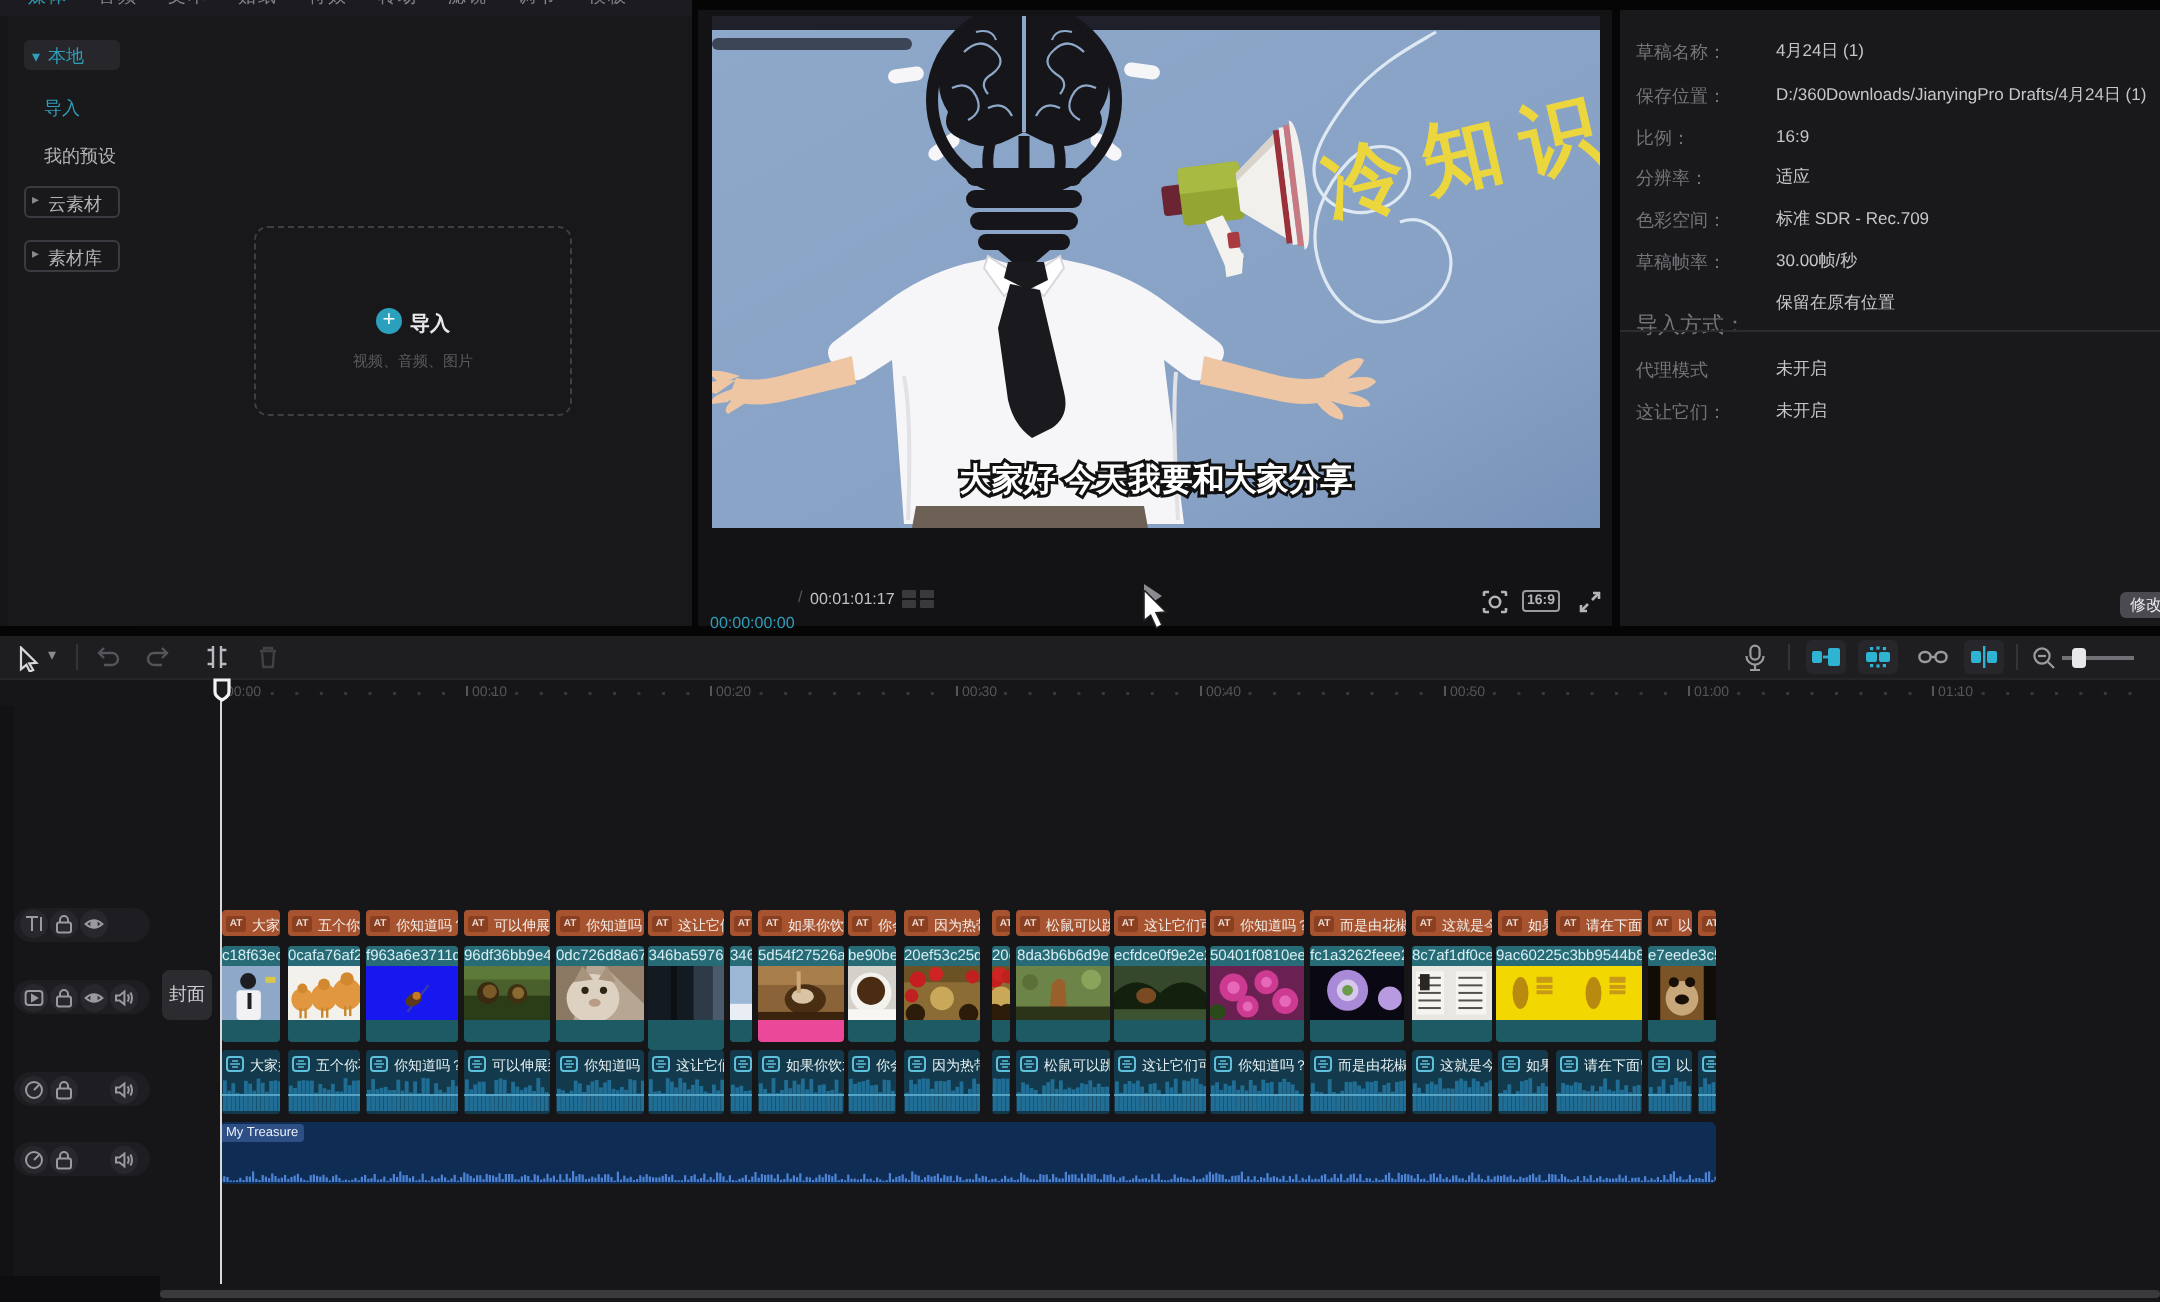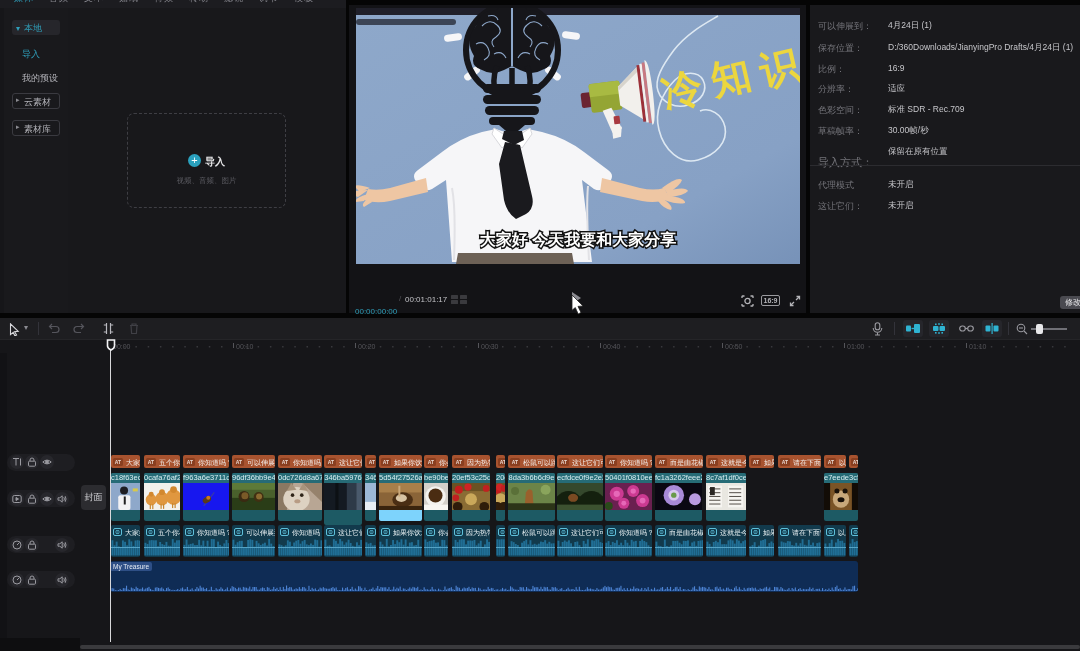--- a/index.html
+++ b/index.html
@@ -143,21 +143,21 @@
       </svg>
       <div class="abs" style="left:412px;top:290px;width:19px;height:11px;border:1px solid #9a9a9e;border-radius:2px;color:#b4b4b8;font-size:7px;text-align:center;line-height:10px;font-weight:bold">16:9</div>
       <svg class="abs" style="left:440px;top:290px" width="12" height="12" viewBox="0 0 12 12" stroke="#b4b4b8" fill="none" stroke-width="1.3">
         <path d="M7.5 1.5 H10.5 V4.5"></path>
         <path d="M10.5 1.5 L7 5"></path>
         <path d="M4.5 10.5 H1.5 V7.5"></path>
         <path d="M1.5 10.5 L5 7"></path>
       </svg>
     </div>
     <div class="abs" style="left:810px;top:5px;width:270px;height:308px;background:#19191c">
-      <div class="abs" style="left:8px;top:15px;color:#74747a;font-size:9px">可以伸展到：</div>
+      <div class="abs" style="left:8px;top:15px;color:#74747a;font-size:9px">草稿名称：</div>
       <div class="abs" style="left:78px;top:15px;color:#c6c6ca;font-size:8.5px;white-space:nowrap">4月24日 (1)</div>
       <div class="abs" style="left:8px;top:37px;color:#74747a;font-size:9px">保存位置：</div>
       <div class="abs" style="left:78px;top:37px;color:#c6c6ca;font-size:8.5px;white-space:nowrap">D:/360Downloads/JianyingPro Drafts/4月24日 (1)</div>
       <div class="abs" style="left:8px;top:58px;color:#74747a;font-size:9px">比例：</div>
       <div class="abs" style="left:78px;top:58px;color:#c6c6ca;font-size:8.5px;white-space:nowrap">16:9</div>
       <div class="abs" style="left:8px;top:78px;color:#74747a;font-size:9px">分辨率：</div>
       <div class="abs" style="left:78px;top:78px;color:#c6c6ca;font-size:8.5px;white-space:nowrap">适应</div>
       <div class="abs" style="left:8px;top:99px;color:#74747a;font-size:9px">色彩空间：</div>
       <div class="abs" style="left:78px;top:99px;color:#c6c6ca;font-size:8.5px;white-space:nowrap">标准 SDR - Rec.709</div>
       <div class="abs" style="left:8px;top:120px;color:#74747a;font-size:9px">草稿帧率：</div>
@@ -579,21 +579,21 @@
             <rect x="11.4" width="3.04" height="27" fill="#0c1014"></rect>
           </svg></div>
       </div>
       <div class="abs" style="left:365px;top:155px;width:11px;height:48px;background:#1d5a64;border-radius:2px;overflow:hidden">
         <div class="abs" style="left:0;top:0;width:11px;height:10px;background:#266b76;color:#d8eef2;font-size:7.5px;text-align:center;line-height:10px;white-space:nowrap;overflow:hidden">346</div>
         <div class="abs" style="left:0;top:10px;width:11px;height:27px"><svg width="11" height="27" viewBox="0 0 11 27" preserveAspectRatio="none">
             <rect width="11" height="27" fill="#9cb8d6"></rect>
             <rect y="18.9" width="11" height="8.1" fill="#e8eef4"></rect>
           </svg></div>
       </div>
-      <div class="abs" style="left:379px;top:155px;width:43px;height:48px;background:#7dd3fc;border-radius:2px;overflow:hidden">
+      <div class="abs" style="left:379px;top:155px;width:43px;height:48px;background:#ec4899;border-radius:2px;overflow:hidden">
         <div class="abs" style="left:0;top:0;width:43px;height:10px;background:#266b76;color:#d8eef2;font-size:7.5px;text-align:center;line-height:10px;white-space:nowrap;overflow:hidden">5d54f27526a</div>
         <div class="abs" style="left:0;top:10px;width:43px;height:27px"><svg width="43" height="27" viewBox="0 0 43 27" preserveAspectRatio="none">
             <rect width="43" height="27" fill="#8a6438"></rect>
             <rect y="0" width="43" height="9.45" fill="#a87f4a"></rect>
             <ellipse cx="23.650000000000002" cy="16.74" rx="10.32" ry="7.5600000000000005" fill="#4a2e14"></ellipse>
             <ellipse cx="22.36" cy="15.120000000000001" rx="5.59" ry="3.7800000000000002" fill="#d8c4a4"></ellipse>
             <rect x="19.35" y="2.7" width="2" height="10.8" fill="#caa87a"></rect>
             <rect y="22.95" width="43" height="4.05" fill="#3a240e"></rect>
           </svg></div>
       </div>
@@ -689,20 +689,34 @@
             <rect x="23.2" y="5.4" width="12.0" height="1" fill="#55504a"></rect>
             <rect x="3.2" y="9.18" width="11.200000000000001" height="1" fill="#55504a"></rect>
             <rect x="23.2" y="9.18" width="12.0" height="1" fill="#55504a"></rect>
             <rect x="3.2" y="12.96" width="11.200000000000001" height="1" fill="#55504a"></rect>
             <rect x="23.2" y="12.96" width="12.0" height="1" fill="#55504a"></rect>
             <rect x="3.2" y="16.740000000000002" width="11.200000000000001" height="1" fill="#55504a"></rect>
             <rect x="23.2" y="16.740000000000002" width="12.0" height="1" fill="#55504a"></rect>
             <rect x="3.2" y="20.520000000000003" width="11.200000000000001" height="1" fill="#55504a"></rect>
             <rect x="23.2" y="20.520000000000003" width="12.0" height="1" fill="#55504a"></rect>
             <rect x="4.0" y="4.05" width="4.8" height="8.1" fill="#2a2622"></rect>
+          </svg></div>
+      </div>
+      <div class="abs" style="left:748px;top:155px;width:73px;height:48px;background:#1d5a64;border-radius:2px;overflow:hidden">
+        <div class="abs" style="left:0;top:0;width:73px;height:10px;background:#266b76;color:#d8eef2;font-size:7.5px;text-align:center;line-height:10px;white-space:nowrap;overflow:hidden">9ac60225c3bb9544b8</div>
+        <div class="abs" style="left:0;top:10px;width:73px;height:27px"><svg width="73" height="27" viewBox="0 0 73 27" preserveAspectRatio="none">
+            <rect width="73" height="27" fill="#f2d800"></rect>
+            <ellipse cx="12.25" cy="13.5" rx="4" ry="8" fill="#b88a10"></ellipse>
+            <rect x="20.25" y="5.4" width="8" height="3" fill="#c89a18"></rect>
+            <rect x="20.25" y="9.45" width="8" height="2" fill="#c89a18"></rect>
+            <rect x="20.25" y="12.15" width="8" height="2" fill="#c89a18"></rect>
+            <ellipse cx="48.75" cy="13.5" rx="4" ry="8" fill="#b88a10"></ellipse>
+            <rect x="56.75" y="5.4" width="8" height="3" fill="#c89a18"></rect>
+            <rect x="56.75" y="9.45" width="8" height="2" fill="#c89a18"></rect>
+            <rect x="56.75" y="12.15" width="8" height="2" fill="#c89a18"></rect>
           </svg></div>
       </div>
       <div class="abs" style="left:824px;top:155px;width:34px;height:48px;background:#1d5a64;border-radius:2px;overflow:hidden">
         <div class="abs" style="left:0;top:0;width:34px;height:10px;background:#266b76;color:#d8eef2;font-size:7.5px;text-align:center;line-height:10px;white-space:nowrap;overflow:hidden">e7eede3c5</div>
         <div class="abs" style="left:0;top:10px;width:34px;height:27px"><svg width="34" height="27" viewBox="0 0 34 27" preserveAspectRatio="none">
             <rect width="34" height="27" fill="#7a5426"></rect>
             <rect x="0" width="6.12" height="27" fill="#120c06"></rect>
             <rect x="27.88" width="6.12" height="27" fill="#120c06"></rect>
             <ellipse cx="17.0" cy="16.2" rx="8.16" ry="8.64" fill="#c8a87a"></ellipse>
             <circle cx="12.92" cy="8.1" r="2.5" fill="#181008"></circle>

